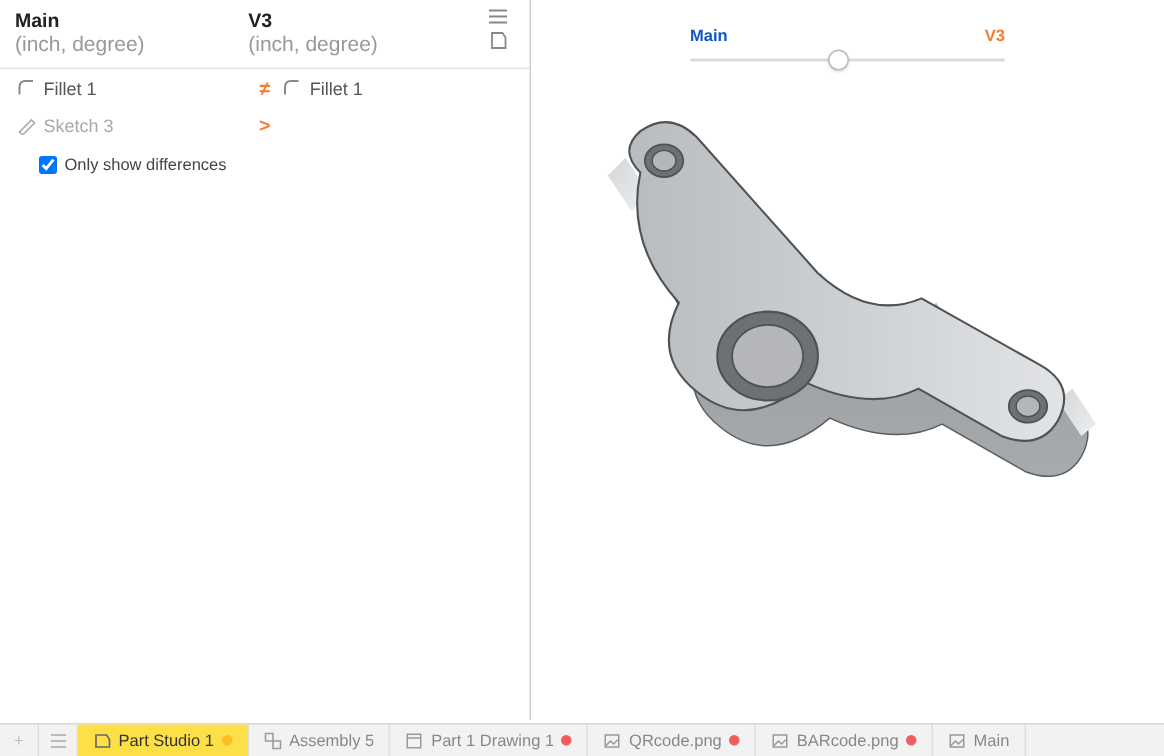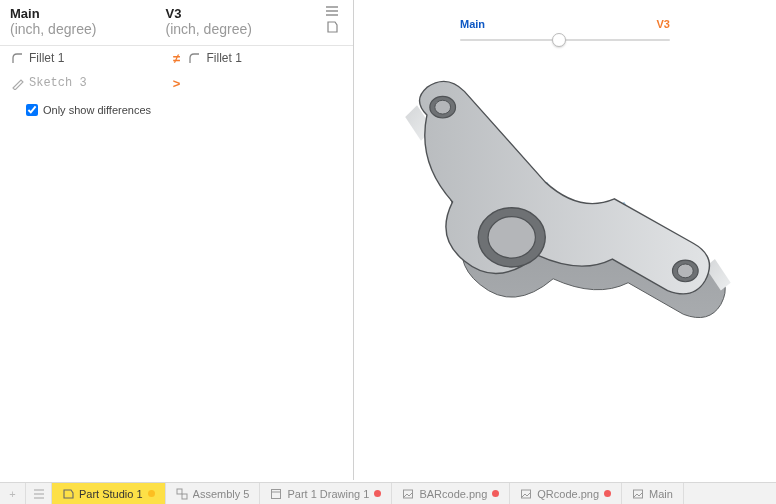--- a/index.html
+++ b/index.html
@@ -8,26 +8,26 @@
   .sidebar { position: absolute; left: 0; top: 0; width: 354px; height: 480px; background: #fff; border-right: 1px solid #d0d0d0; }
   
   .compare-header { display: flex; padding: 6px 10px 8px 10px; border-bottom: 1px solid #e4e4e4; }
   .cmp-col { flex: 1; }
   .cmp-title { font-weight: 700; font-size: 13px; color: #222; }
   .cmp-sub { color: #999; font-size: 14px; }
   .cmp-icons { width: 22px; display: flex; flex-direction: column; align-items: center; gap: 4px; }
   .cmp-icons span { color: #888; cursor: pointer; }
   
   .feature-list { padding: 0; }
-  .feature-row { display: flex; padding: 5px 10px; align-items: flex-start; font-size: 12px; }
+  .feature-row { display: flex; padding: 5px 10px; align-items: center; font-size: 12px; }
   .fcol { flex: 1; display: flex; align-items: center; gap: 5px; }
   .fdiff { width: 22px; text-align: center; color: #f47c2e; font-weight: bold; font-size: 13px; }
   .ficon { width: 14px; height: 14px; display: inline-flex; align-items: center; justify-content: center; color: #888; }
   .fname { color: #555; }
-  .fname.muted { color: #aaa; font-family: Liberation Mono, monospace; }
+  .fname.muted { color: #aaa; }
   
   .only-diff { padding: 8px 26px; display: flex; align-items: center; gap: 5px; color: #444; font-size: 11px; }
   .only-diff input { width: 12px; height: 12px; }
   
   .viewport { position: absolute; left: 354px; right: 0; top: 0; bottom: 24px; background: #fff; }
   
   .slider-wrap { position: absolute; top: 18px; left: 50%; transform: translateX(-50%); width: 210px; }
   .slider-labels { display: flex; justify-content: space-between; font-size: 11px; font-weight: 600; }
   .slider-labels .lab-main { color: #0e58c4; }
   .slider-labels .lab-v3 { color: #f47c2e; }
@@ -212,35 +212,35 @@
     <span class="tab-label">Part 1 Drawing 1</span>
     <span class="dot red"></span>
   </div>
   <div class="tab">
     <span class="tab-ic">
         <svg width="12" height="12" viewBox="0 0 12 12">
           <rect x="1.5" y="2" width="9" height="8" fill="none" stroke="currentColor"></rect>
           <path d="M2 9l3-3 2 2 3-3" fill="none" stroke="currentColor"></path>
         </svg>
       </span>
+    <span class="tab-label">QRcode.png</span>
+    <span class="dot red"></span>
+  </div>
+  <div class="tab">
+    <span class="tab-ic">
+        <svg width="12" height="12" viewBox="0 0 12 12">
+          <rect x="1.5" y="2" width="9" height="8" fill="none" stroke="currentColor"></rect>
+          <path d="M2 9l3-3 2 2 3-3" fill="none" stroke="currentColor"></path>
+        </svg>
+      </span>
     <span class="tab-label">BARcode.png</span>
     <span class="dot red"></span>
   </div>
-  <div class="tab">
+  <div class="tab" style="min-width:40px;">
     <span class="tab-ic">
         <svg width="12" height="12" viewBox="0 0 12 12">
           <rect x="1.5" y="2" width="9" height="8" fill="none" stroke="currentColor"></rect>
           <path d="M2 9l3-3 2 2 3-3" fill="none" stroke="currentColor"></path>
         </svg>
       </span>
-    <span class="tab-label">QRcode.png</span>
-    <span class="dot red"></span>
-  </div>
-  <div class="tab" style="min-width:40px;">
-    <span class="tab-ic">
-        <svg width="12" height="12" viewBox="0 0 12 12">
-          <rect x="1.5" y="2" width="9" height="8" fill="none" stroke="currentColor"></rect>
-          <path d="M2 9l3-3 2 2 3-3" fill="none" stroke="currentColor"></path>
-        </svg>
-      </span>
     <span class="tab-label">Main</span>
   </div>
 </div>
 
 </body></html>

